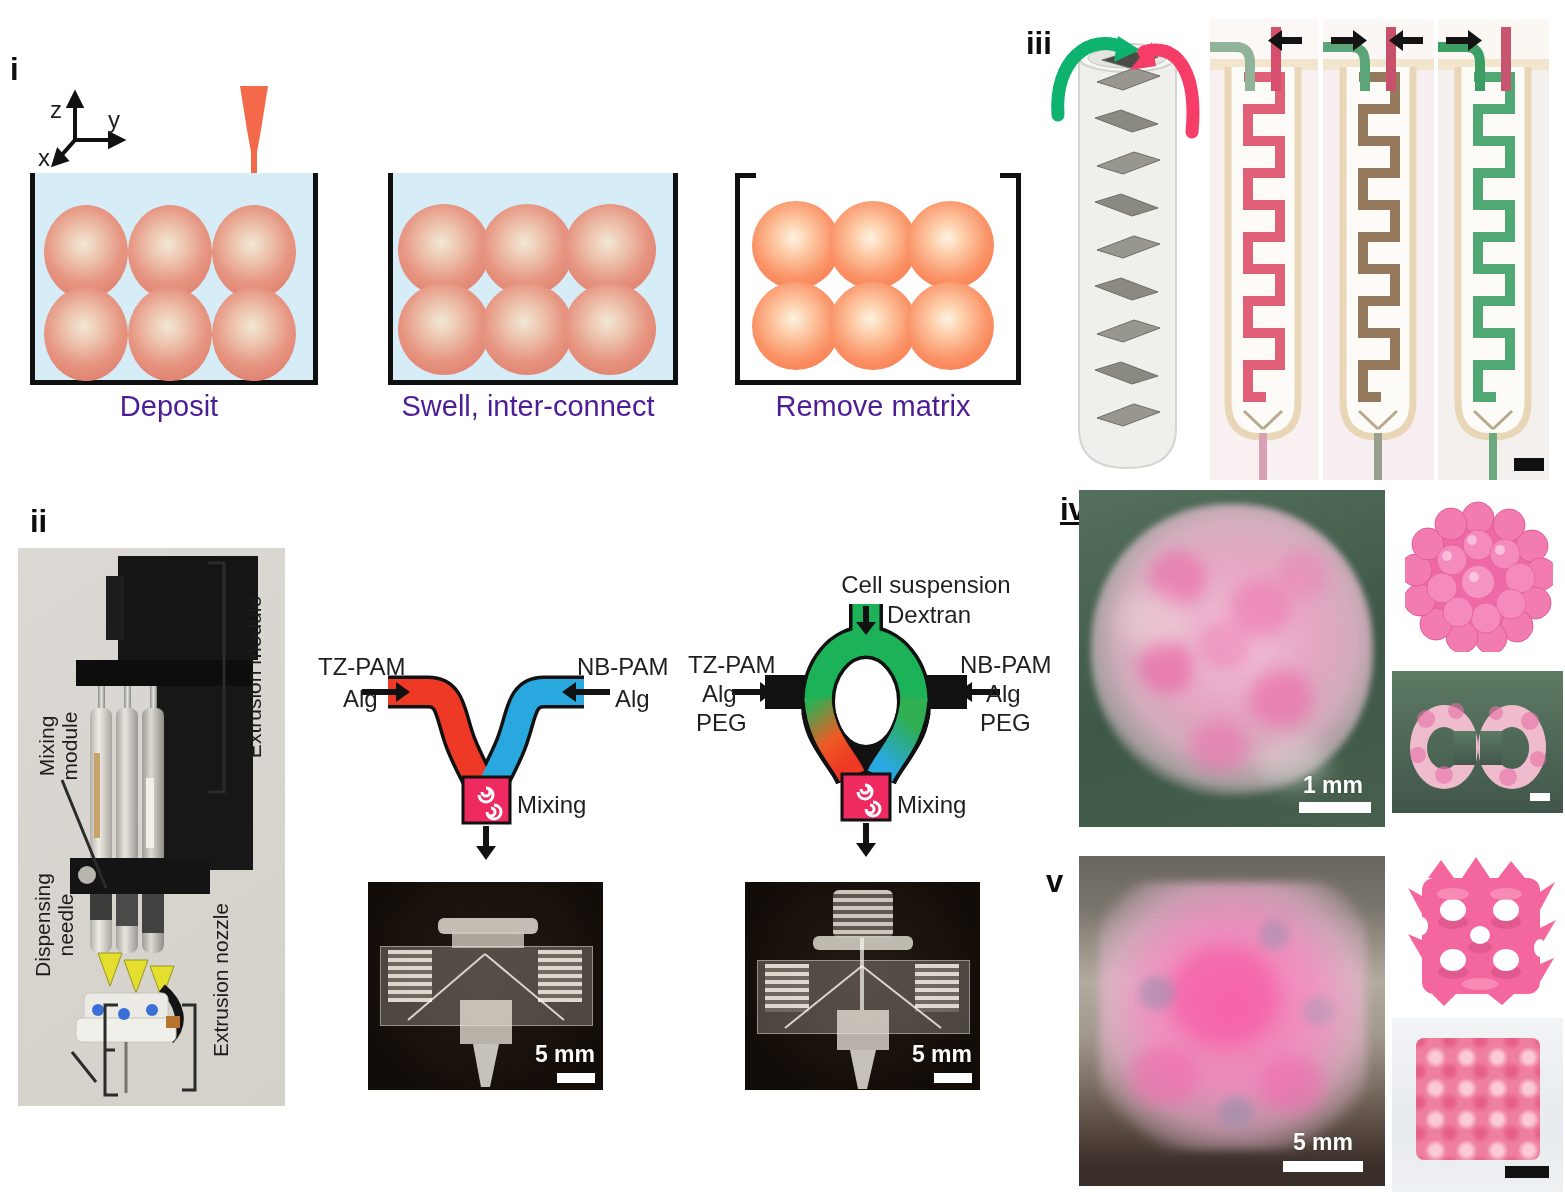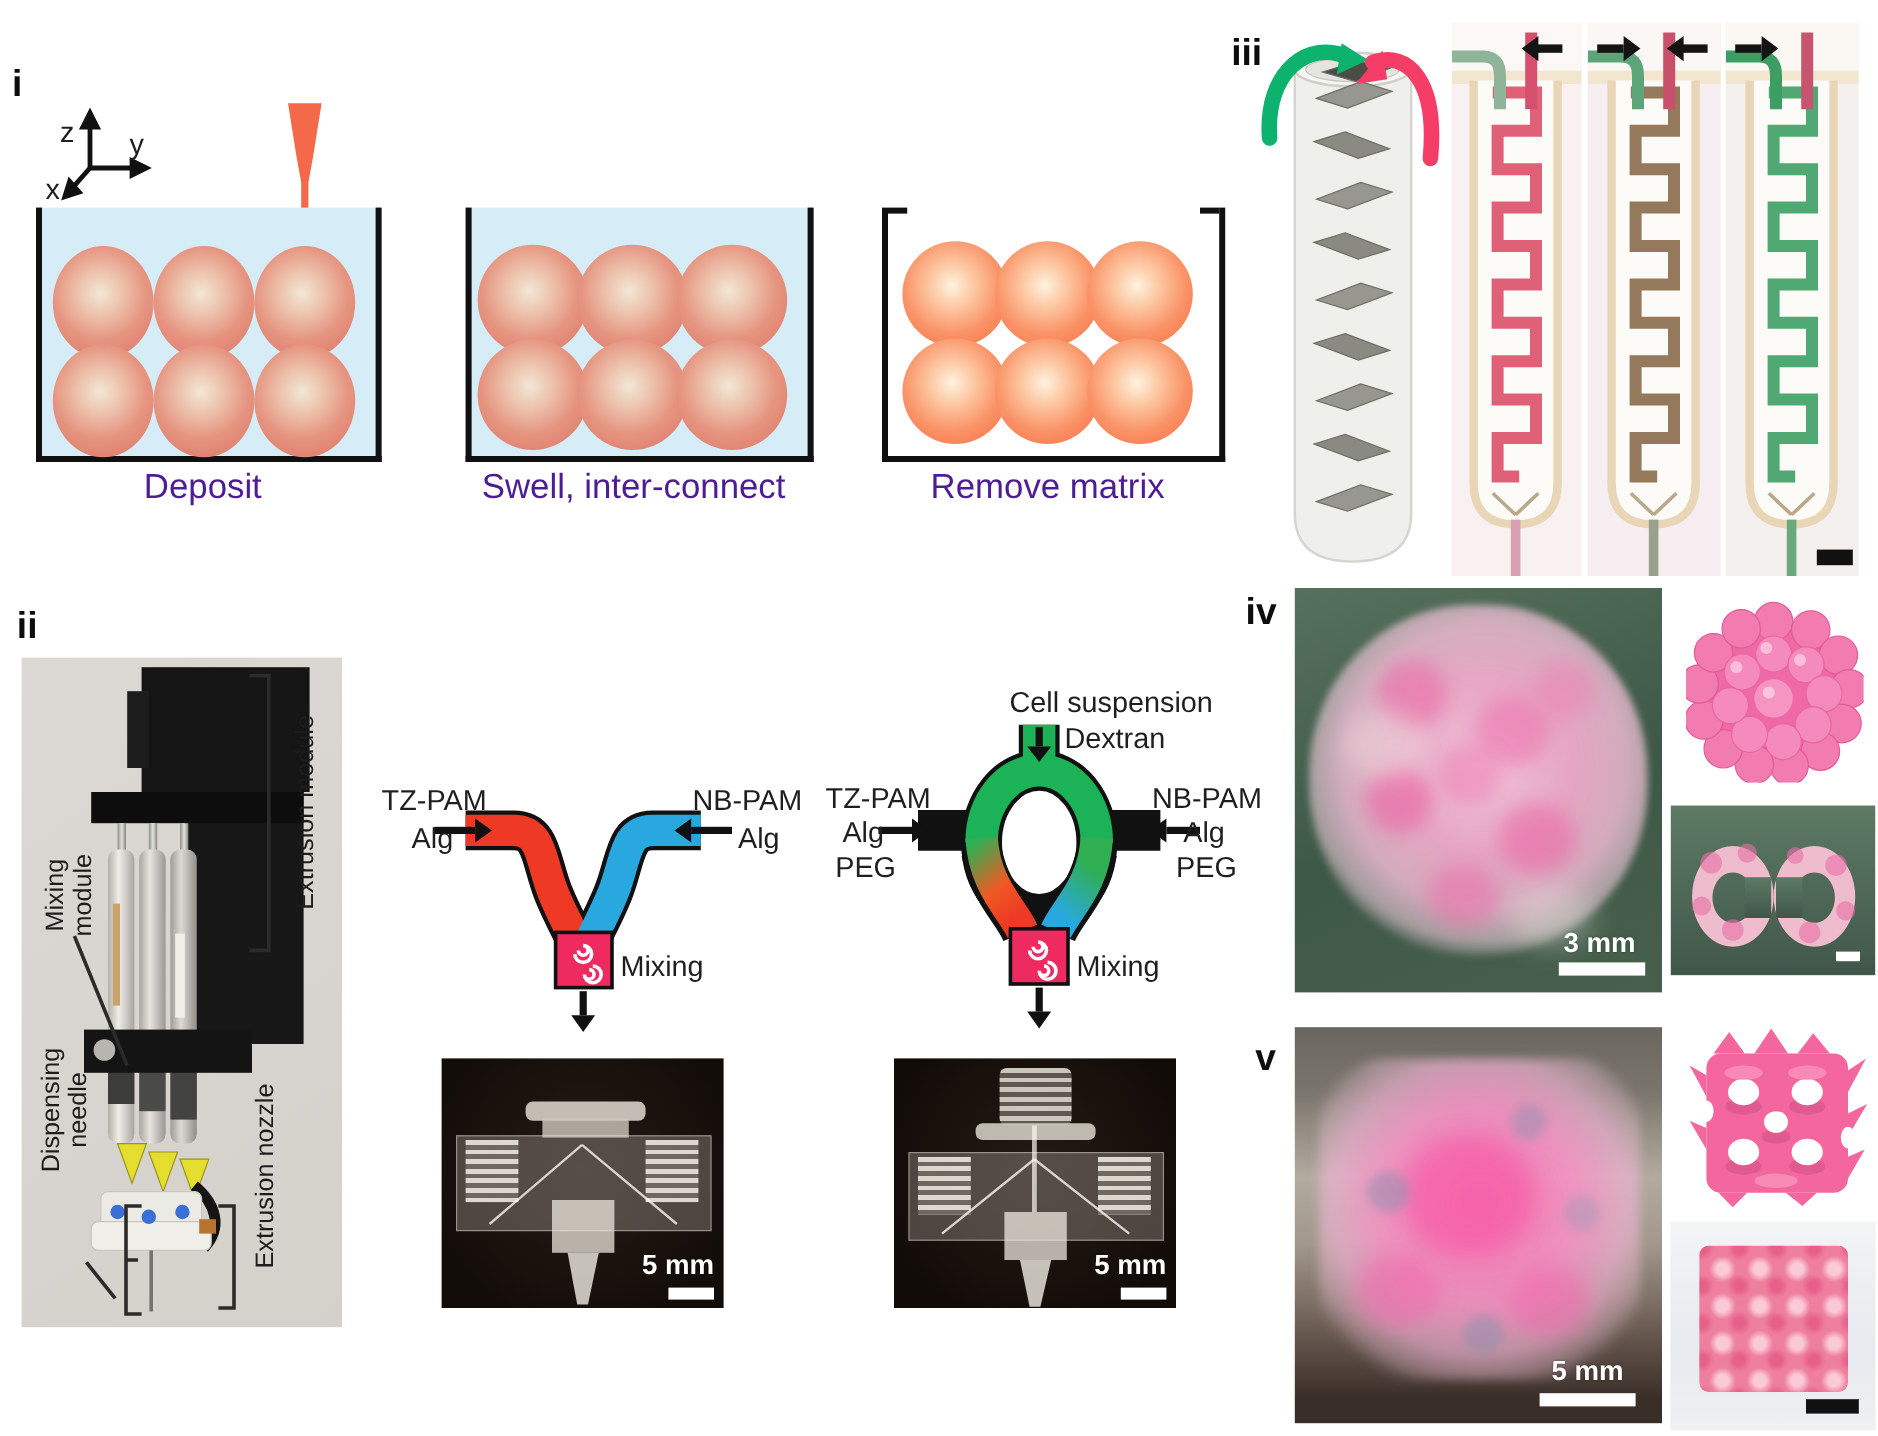--- a/index.html
+++ b/index.html
@@ -171,21 +171,21 @@
       <path d="M0 28 H 28 Q 42 28 42 44 V 72" fill="none" stroke="#3d9e63" stroke-width="10"></path>
       <path d="M68 8 V 72" fill="none" stroke="#c75570" stroke-width="10"></path>
       <g fill="#141414">
         <rect x="8" y="18" width="22" height="7"></rect>
         <polygon points="30,11 30,32 44,21.5"></polygon>
       </g>
       <rect x="76" y="439" width="30" height="13" fill="#111"></rect>
     </svg>
   </div>
 
-  <div class="abs plabel" style="left:14px;top:504px;">ii</div>
+  <div class="abs plabel" style="left:30px;top:504px;">ii</div>
 
   <div class="photo" style="left:18px;top:548px;width:267px;height:558px;background:linear-gradient(145deg,#dcd8d3,#d4d0ca);">
     <div class="abs" style="left:100px;top:8px;width:140px;height:104px;background:#151515;"></div>
     <div class="abs" style="left:88px;top:28px;width:18px;height:64px;background:#1d1d1d;"></div>
     <div class="abs" style="left:135px;top:112px;width:100px;height:210px;background:#171717;"></div>
     <div class="abs" style="left:58px;top:112px;width:177px;height:26px;background:#0d0d0d;"></div>
     <div class="abs" style="left:80px;top:138px;width:7px;height:60px;background:linear-gradient(90deg,#8d8d89,#e4e4df,#85857f);"></div>
     <div class="abs" style="left:106px;top:138px;width:7px;height:60px;background:linear-gradient(90deg,#8d8d89,#e4e4df,#85857f);"></div>
     <div class="abs" style="left:132px;top:138px;width:7px;height:60px;background:linear-gradient(90deg,#8d8d89,#e4e4df,#85857f);"></div>
     <div class="abs" style="left:72px;top:160px;width:22px;height:245px;border-radius:8px;background:linear-gradient(90deg,#b3b0aa,#f0ede7 40%,#a8a5a0);"></div>
@@ -347,35 +347,35 @@
     <svg class="abs" style="left:0;top:0;" width="235" height="208">
       <path d="M117 84 L 40 146 M117 84 L 196 146" stroke="rgba(250,248,240,.8)" stroke-width="2" fill="none"></path>
       <path d="M117 56 V 128" stroke="rgba(250,248,240,.7)" stroke-width="4"></path>
       <rect x="92" y="128" width="52" height="40" fill="rgba(236,231,221,.75)"></rect>
       <polygon points="105,168 131,168 122,207 113,207" fill="rgba(241,237,229,.8)"></polygon>
     </svg>
     <div class="scaletext" style="right:8px;bottom:22px;">5 mm</div>
     <div class="scalebar" style="right:8px;bottom:7px;width:38px;height:10px;"></div>
   </div>
 
-  <div class="abs plabel" style="left:1038px;top:492px;">iv</div>
+  <div class="abs plabel" style="left:1060px;top:492px;text-decoration:underline;">iv</div>
 
   <div class="photo" style="left:1079px;top:490px;width:306px;height:337px;background:linear-gradient(160deg,#55705c,#3e5847 55%,#47604d);">
     <div class="abs" style="left:12px;top:14px;width:282px;height:292px;border-radius:48%;filter:blur(3px);
          background:radial-gradient(circle at 52% 46%, rgba(247,199,222,.97) 0%, rgba(244,172,205,.92) 34%, rgba(243,190,214,.82) 55%, rgba(246,212,228,.55) 68%, rgba(246,214,228,0) 76%);"></div>
     <div class="blob-spot" style="left:70px;top:60px;width:56px;height:56px;background:#ee68a8;opacity:.55;filter:blur(7px);"></div>
     <div class="blob-spot" style="left:150px;top:90px;width:62px;height:58px;background:#ee68a8;opacity:.5;filter:blur(8px);"></div>
     <div class="blob-spot" style="left:60px;top:150px;width:54px;height:54px;background:#ec5fa2;opacity:.55;filter:blur(7px);"></div>
     <div class="blob-spot" style="left:170px;top:180px;width:64px;height:58px;background:#ec5fa2;opacity:.5;filter:blur(8px);"></div>
     <div class="blob-spot" style="left:110px;top:230px;width:60px;height:52px;background:#ee68a8;opacity:.5;filter:blur(8px);"></div>
     <div class="blob-spot" style="left:120px;top:130px;width:52px;height:50px;background:#f07ab2;opacity:.5;filter:blur(7px);"></div>
     <div class="blob-spot" style="left:200px;top:60px;width:50px;height:48px;background:#f07ab2;opacity:.45;filter:blur(8px);"></div>
     <div class="blob-spot" style="left:40px;top:100px;width:70px;height:60px;background:#f4f2e8;opacity:.35;filter:blur(10px);"></div>
     <div class="blob-spot" style="left:180px;top:250px;width:70px;height:50px;background:#f4f2e8;opacity:.3;filter:blur(10px);"></div>
-    <div class="scaletext" style="right:22px;bottom:28px;">3 mm</div>
+    <div class="scaletext" style="right:22px;bottom:28px;">1 mm</div>
     <div class="scalebar" style="right:14px;bottom:14px;width:72px;height:11px;"></div>
   </div>
 
   <svg class="abs" style="left:1405px;top:500px;" width="148" height="152">
     <circle cx="73" cy="78" r="60" fill="#ee69a5"></circle>
     <g fill="#f27bb0" stroke="#e25b96" stroke-width="1">
       <circle cx="73" cy="18" r="16"></circle>
         <circle cx="104" cy="25" r="16"></circle>
         <circle cx="127" cy="46" r="16"></circle>
       <circle cx="136" cy="74" r="16"></circle>

